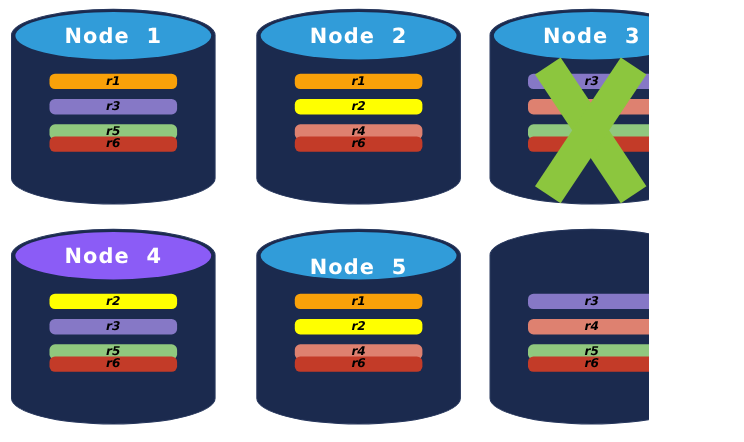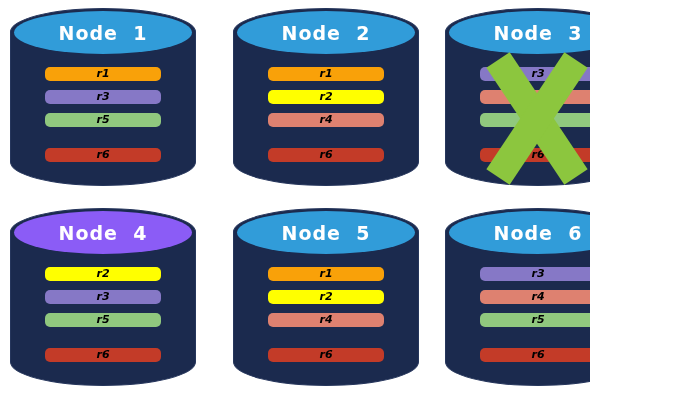--- a/index.html
+++ b/index.html
@@ -10,21 +10,21 @@
   .pos-c{left:445px;top:8px}
   .pos-d{left:10px;top:208px}
   .pos-e{left:233px;top:208px}
   .pos-f{left:445px;top:208px}
   .cyl{position:absolute;inset:0;border-radius:93px / 24px;border:1px solid #26365C;box-sizing:border-box;}
   .cyl-top{position:absolute;left:4px;top:3px;width:178px;height:43px;border-radius:50%;
            display:flex;align-items:center;justify-content:center;}
   .node-title{color:#fff;font-weight:bold;font-size:19px;letter-spacing:1px;white-space:pre;}
   .bar{position:absolute;left:35px;width:116px;height:14px;border-radius:5px;
        text-align:center;font-size:11px;font-weight:bold;line-height:14px;color:#000;font-style:italic;}
-  .b1{top:59px}.b2{top:82px}.b3{top:105px}.b4{top:140px}
+  .b1{top:59px}.b2{top:82px}.b3{top:105px}.b4{top:116px}
   .overlay{position:absolute;left:0;top:0;width:676px;height:402px;pointer-events:none;}
 </style>
 </head>
 <body>
 
 <div class="canvas">
 
   <div class="node pos-a">
     <div class="cyl" style="background: rgb(27, 42, 78); border-color: rgb(38, 54, 92);"></div>
     <div class="cyl-top" style="background: rgb(49, 156, 217);">
@@ -64,34 +64,31 @@
       <span class="node-title">Node  4</span>
     </div>
     <div class="bar b1" style="background: rgb(255, 255, 0);"><span>r2</span></div>
     <div class="bar b2" style="background: rgb(134, 120, 198);"><span>r3</span></div>
     <div class="bar b3" style="background: rgb(144, 200, 126);"><span>r5</span></div>
     <div class="bar b4" style="background: rgb(195, 59, 40);"><span>r6</span></div>
   </div>
 
   <div class="node pos-e">
     <div class="cyl" style="background: rgb(27, 42, 78); border-color: rgb(38, 54, 92);"></div>
-    <div class="cyl-top" style="background: rgb(49, 156, 217);">
+    <div class="cyl-top" style="background: rgb(49, 156, 217); align-items: flex-end;">
       <span class="node-title">Node  5</span>
     </div>
     <div class="bar b1" style="background: rgb(249, 161, 9);"><span>r1</span></div>
     <div class="bar b2" style="background: rgb(255, 255, 0);"><span>r2</span></div>
     <div class="bar b3" style="background: rgb(222, 129, 112);"><span>r4</span></div>
     <div class="bar b4" style="background: rgb(195, 59, 40);"><span>r6</span></div>
   </div>
 
   <div class="node pos-f">
     <div class="cyl" style="background: rgb(27, 42, 78); border-color: rgb(38, 54, 92);"></div>
-    <div class="cyl-top" style="background: rgb(49, 156, 217);">
-      <span class="node-title">Node  6</span>
-    </div>
     <div class="bar b1" style="background: rgb(134, 120, 198);"><span>r3</span></div>
     <div class="bar b2" style="background: rgb(222, 129, 112);"><span>r4</span></div>
     <div class="bar b3" style="background: rgb(144, 200, 126);"><span>r5</span></div>
     <div class="bar b4" style="background: rgb(195, 59, 40);"><span>r6</span></div>
   </div>
 
   <svg class="overlay" viewBox="0 0 676 402" xmlns="http://www.w3.org/2000/svg">
     <defs>
       <marker id="ah" markerWidth="9" markerHeight="7" refX="8" refY="3.5" orient="auto" markerUnits="userSpaceOnUse">
         <path d="M0,0 L9,3.5 L0,7 Z" style="fill: rgb(77, 77, 77);"></path>

